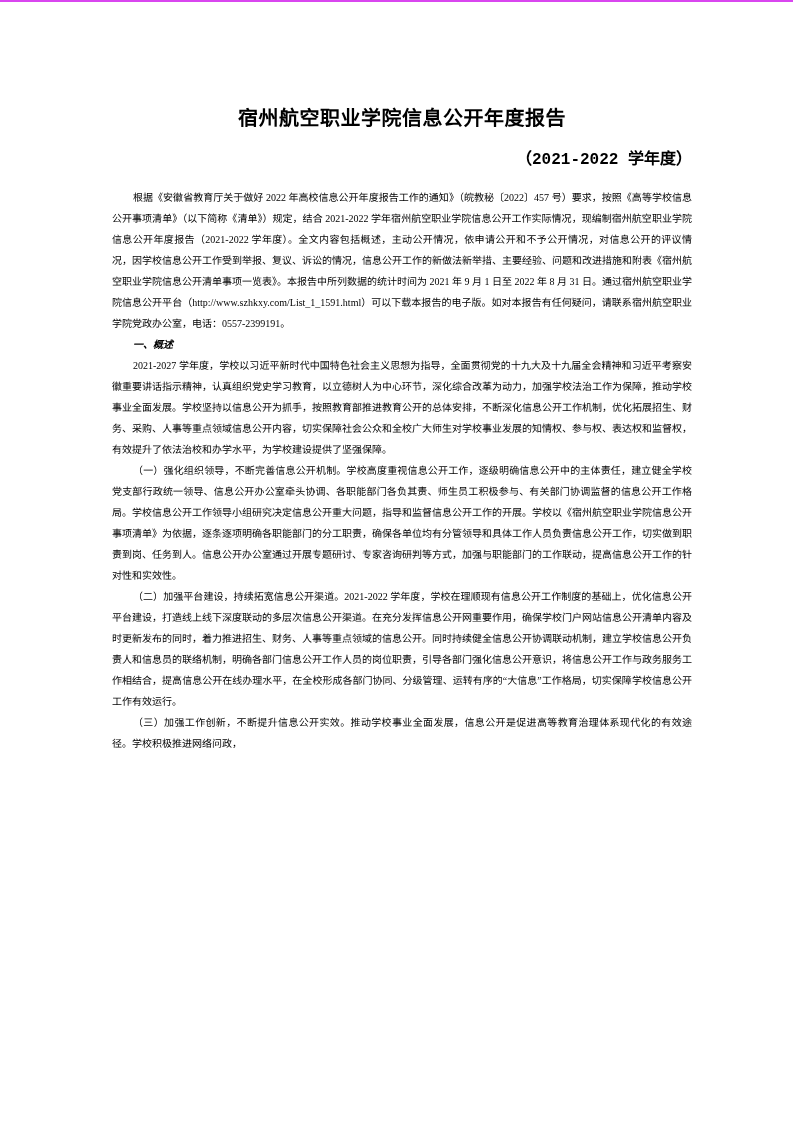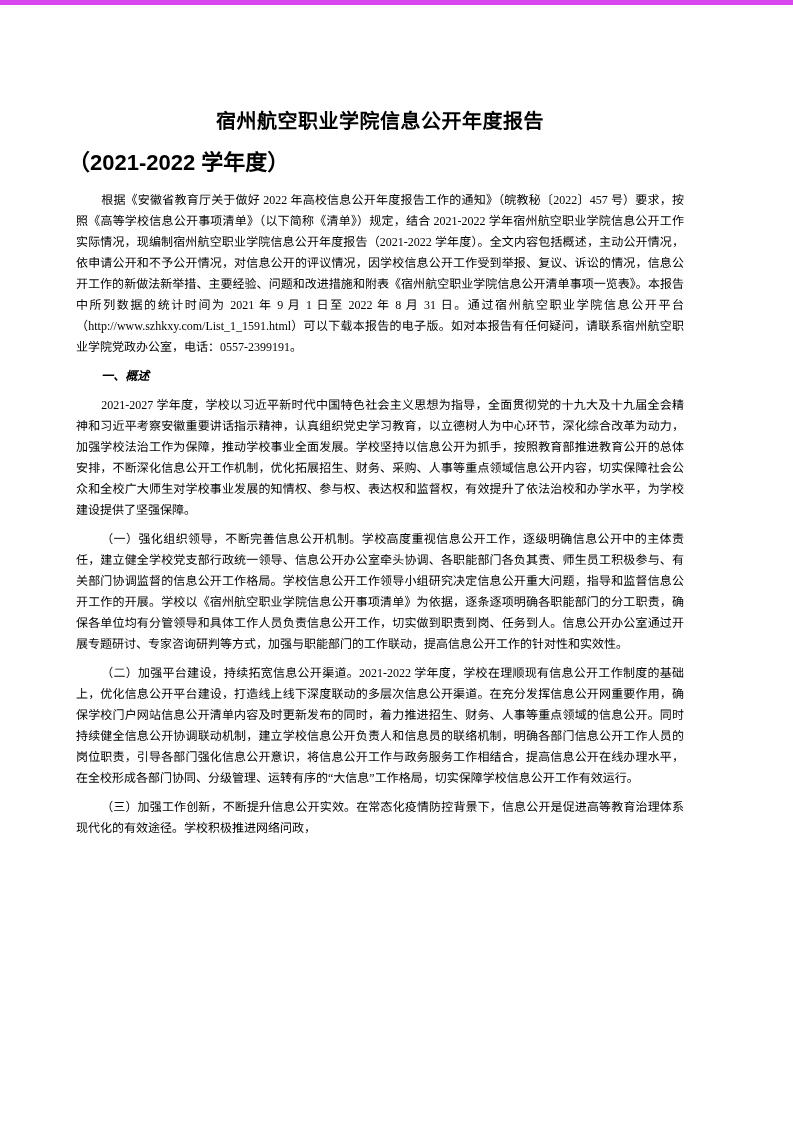--- a/index.html
+++ b/index.html
@@ -6,46 +6,46 @@
     margin: 0;
     padding: 0;
     background: #ffffff;
   }
   .page {
     position: relative;
     width: 793px;
     height: 1122px;
     background: #ffffff;
     box-sizing: border-box;
-    padding: 102px 101px 0 68px;
+    padding: 102px 101px 0 112px;
     overflow: hidden;
-    border-top: 5px solid #d946ef;
+    border-top: 2px solid #d946ef;
     color: #000000;
   }
   .doc-title {
     font-family: "Liberation Sans", "DejaVu Sans", sans-serif;
     font-weight: 700;
     font-size: 20px;
     line-height: 28px;
     text-align: center;
     margin: 0 0 14px 0;
     letter-spacing: 0.5px;
   }
   .doc-subtitle {
-    font-family: Liberation Sans, sans-serif;
+    font-family: Liberation Mono, monospace;
     font-weight: 700;
-    font-size: 22px;
+    font-size: 16px;
     line-height: 28px;
-    text-align: left;
+    text-align: right;
     margin: 0 0 13px 0;
   }
   .doc-body p {
-    margin: 8px;
+    margin: 0;
     font-family: "Liberation Serif", "DejaVu Serif", serif;
-    font-size: 12px;
+    font-size: 10px;
     line-height: 21px;
     text-align: justify;
     text-indent: 2.1em;
   }
   .section-heading {
     font-family: "Liberation Sans", "DejaVu Sans", sans-serif;
     font-weight: 700;
     text-align: left !important;
     font-style: italic;
   }
@@ -67,17 +67,17 @@
     <p><span>根据《安徽省教育厅关于做好 2022 年高校信息公开年度报告工作的通知》（皖教秘〔2022〕457 号）要求，按照《高等学校信息公开事项清单》（以下简称《清单》）规定，结合 2021-2022 学年宿州航空职业学院信息公开工作实际情况，现编制宿州航空职业学院信息公开年度报告（2021-2022 学年度）。全文内容包括概述，主动公开情况，依申请公开和不予公开情况，对信息公开的评议情况，因学校信息公开工作受到举报、复议、诉讼的情况，信息公开工作的新做法新举措、主要经验、问题和改进措施和附表《宿州航空职业学院信息公开清单事项一览表》。本报告中所列数据的统计时间为 2021 年 9 月 1 日至 2022 年 8 月 31 日。通过宿州航空职业学院信息公开平台</span><span class="nowrap">（http://www.szhkxy.com/List_1_1591.html）</span><span>可以下载本报告的电子版。如对本报告有任何疑问，请联系宿州航空职业学院党政办公室，电话：0557-2399191。</span></p>
 
     <p class="section-heading">一、概述</p>
 
     <p>2021-2027 学年度，学校以习近平新时代中国特色社会主义思想为指导，全面贯彻党的十九大及十九届全会精神和习近平考察安徽重要讲话指示精神，认真组织党史学习教育，以立德树人为中心环节，深化综合改革为动力，加强学校法治工作为保障，推动学校事业全面发展。学校坚持以信息公开为抓手，按照教育部推进教育公开的总体安排，不断深化信息公开工作机制，优化拓展招生、财务、采购、人事等重点领域信息公开内容，切实保障社会公众和全校广大师生对学校事业发展的知情权、参与权、表达权和监督权，有效提升了依法治校和办学水平，为学校建设提供了坚强保障。</p>
 
     <p>（一）强化组织领导，不断完善信息公开机制。学校高度重视信息公开工作，逐级明确信息公开中的主体责任，建立健全学校党支部行政统一领导、信息公开办公室牵头协调、各职能部门各负其责、师生员工积极参与、有关部门协调监督的信息公开工作格局。学校信息公开工作领导小组研究决定信息公开重大问题，指导和监督信息公开工作的开展。学校以《宿州航空职业学院信息公开事项清单》为依据，逐条逐项明确各职能部门的分工职责，确保各单位均有分管领导和具体工作人员负责信息公开工作，切实做到职责到岗、任务到人。信息公开办公室通过开展专题研讨、专家咨询研判等方式，加强与职能部门的工作联动，提高信息公开工作的针对性和实效性。</p>
 
     <p>（二）加强平台建设，持续拓宽信息公开渠道。2021-2022 学年度，学校在理顺现有信息公开工作制度的基础上，优化信息公开平台建设，打造线上线下深度联动的多层次信息公开渠道。在充分发挥信息公开网重要作用，确保学校门户网站信息公开清单内容及时更新发布的同时，着力推进招生、财务、人事等重点领域的信息公开。同时持续健全信息公开协调联动机制，建立学校信息公开负责人和信息员的联络机制，明确各部门信息公开工作人员的岗位职责，引导各部门强化信息公开意识，将信息公开工作与政务服务工作相结合，提高信息公开在线办理水平，在全校形成各部门协同、分级管理、运转有序的“大信息”工作格局，切实保障学校信息公开工作有效运行。</p>
 
-    <p>（三）加强工作创新，不断提升信息公开实效。在常态化疫情防控背景下，信息公开是促进高等教育治理体系现代化的有效途径。学校积极推进网络问政，</p>
+    <p>（三）加强工作创新，不断提升信息公开实效。推动学校事业全面发展，信息公开是促进高等教育治理体系现代化的有效途径。学校积极推进网络问政，</p>
 
   </div>
 
 </div>
 
 </body></html>

